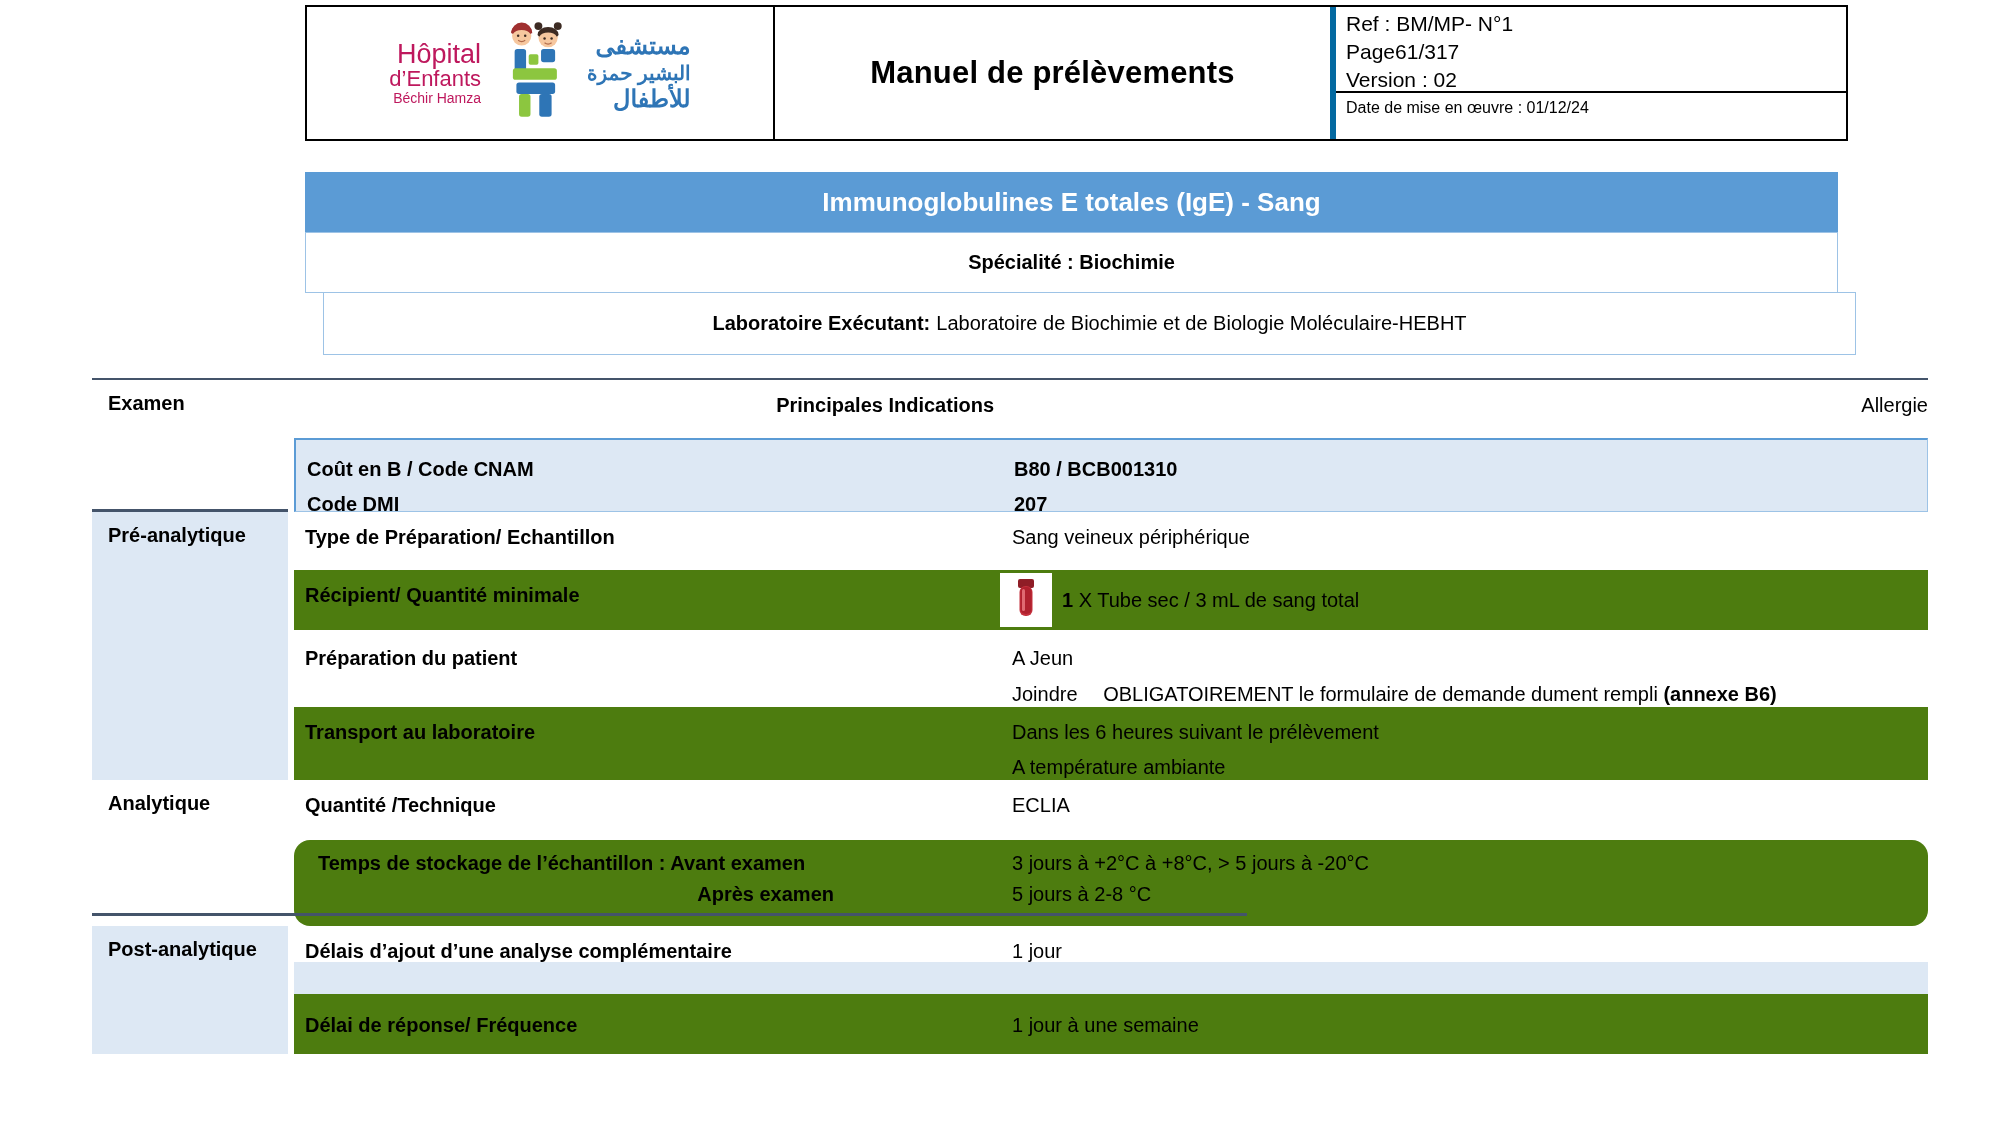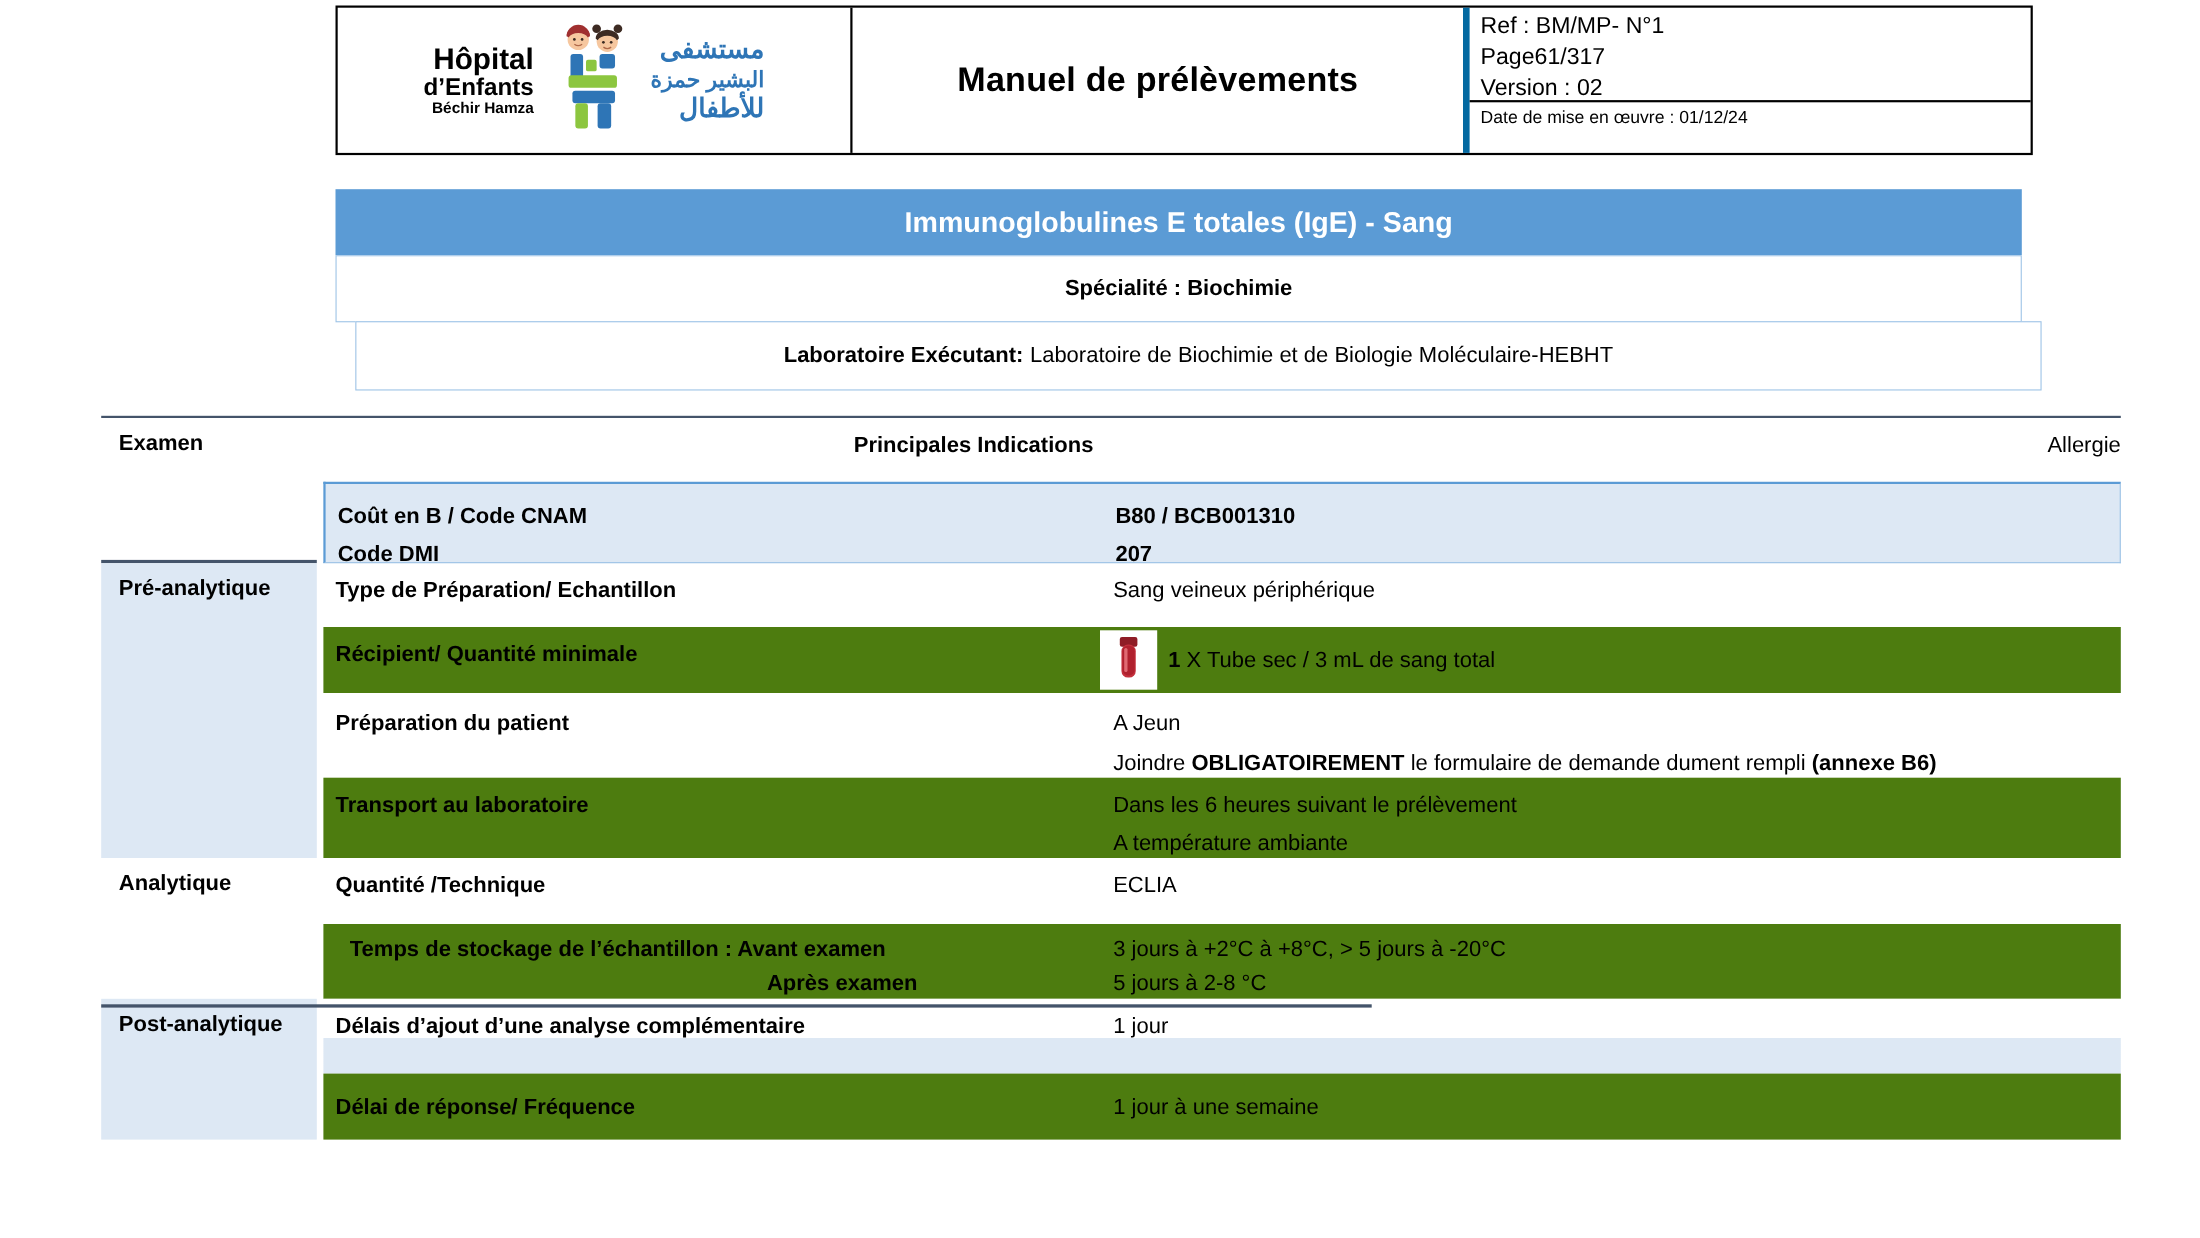--- a/index.html
+++ b/index.html
@@ -7,21 +7,21 @@
 
   
   .header-table{position:absolute;left:305px;top:5px;width:1543px;height:136px;border:2px solid #000;display:flex;box-sizing:border-box;background:#fff;}
   .logo-cell{width:468px;border-right:2px solid #000;box-sizing:border-box;display:flex;align-items:center;justify-content:center;gap:9px;}
   .title-cell{flex:1;border-right:6px solid #0369a1;box-sizing:border-box;display:flex;align-items:center;justify-content:center;}
   .title-cell .t{font-size:31px;font-weight:bold;letter-spacing:.2px;}
   .ref-cell{width:510px;display:flex;flex-direction:column;box-sizing:border-box;}
   .ref-top{height:86px;border-bottom:2px solid #000;box-sizing:border-box;padding:3px 0 0 10px;font-size:21px;line-height:28px;}
   .ref-bottom{flex:1;padding:6px 0 0 10px;font-size:16px;}
 
-  .logo-fr{text-align:right;color:#000000;font-weight:bold;line-height:1.04;}
+  .logo-fr{text-align:right;color:#be185d;font-weight:normal;line-height:1.04;}
   .logo-fr .l1{font-size:27px;}
   .logo-fr .l2{font-size:22px;}
   .logo-fr .l3{font-size:14px;}
   .logo-ar{color:#2e75b6;font-weight:bold;direction:rtl;text-align:right;line-height:1.2;}
   .logo-ar .a1{font-size:24px;}
   .logo-ar .a2{font-size:20px;}
   .logo-ar .a3{font-size:24px;}
 
   
   .doc-title{position:absolute;left:305px;top:172px;width:1533px;height:60px;background:#5b9bd5;color:#fff;display:flex;align-items:center;justify-content:center;font-size:26px;font-weight:bold;box-sizing:border-box;}
@@ -178,21 +178,21 @@
                 </span>
                 <div class="line"><span style="font-weight: bold;">1</span><span> X Tube sec / 3 mL de sang total</span></div>
               </div>
             </div>
             <div class="row" data-row="preparation" style="height: 77px;">
               <div class="attr">
                 <div class="line"><span style="font-weight: bold;">Préparation du patient</span></div>
               </div>
               <div class="val">
                 <div class="line"><span>A Jeun</span></div>
-                <div class="line"><span>Joindre </span><span style="font-weight: bold;">OBLIGATOIREMENT</span><span> le formulaire de demande dument rempli </span><span style="font-weight: bold;">(annexe B6)</span></div>
+                <div class="line"><span>Joindre </span><span style="font-weight: normal; margin-left: 20px;">OBLIGATOIREMENT</span><span> le formulaire de demande dument rempli </span><span style="font-weight: bold;">(annexe B6)</span></div>
               </div>
             </div>
             <div class="row shaded" data-row="transport" style="height: 73px;">
               <div class="attr">
                 <div class="line"><span style="font-weight: bold;">Transport au laboratoire</span></div>
               </div>
               <div class="val">
                 <div class="line"><span>Dans les 6 heures suivant le prélèvement</span></div>
                 <div class="line"><span>A température ambiante</span></div>
               </div>
@@ -203,21 +203,21 @@
           <div class="cat">Analytique</div>
           <div class="rows">
             <div class="row" data-row="methode" style="height: 60px;">
               <div class="attr">
                 <div class="line"><span style="font-weight: bold;">Quantité /Technique</span></div>
               </div>
               <div class="val">
                 <div class="line"><span>ECLIA</span></div>
               </div>
             </div>
-            <div class="row shaded" data-row="stockage" style="height: 68px;">
+            <div class="row shaded" data-row="stockage" style="height: 86px; border-radius: 16px;">
               <div class="attr">
                 <div class="line"><span style="font-weight: bold;">Temps de stockage de l’échantillon : Avant examen</span></div>
                 <div class="line after-line"><span style="font-weight: bold;">Après examen</span></div>
               </div>
               <div class="val">
                 <div class="line"><span> 3 jours à +2°C à +8°C, &gt; 5 jours à -20°C</span></div>
                 <div class="line"><span>5 jours à 2-8 °C</span></div>
               </div>
             </div>
           </div>

